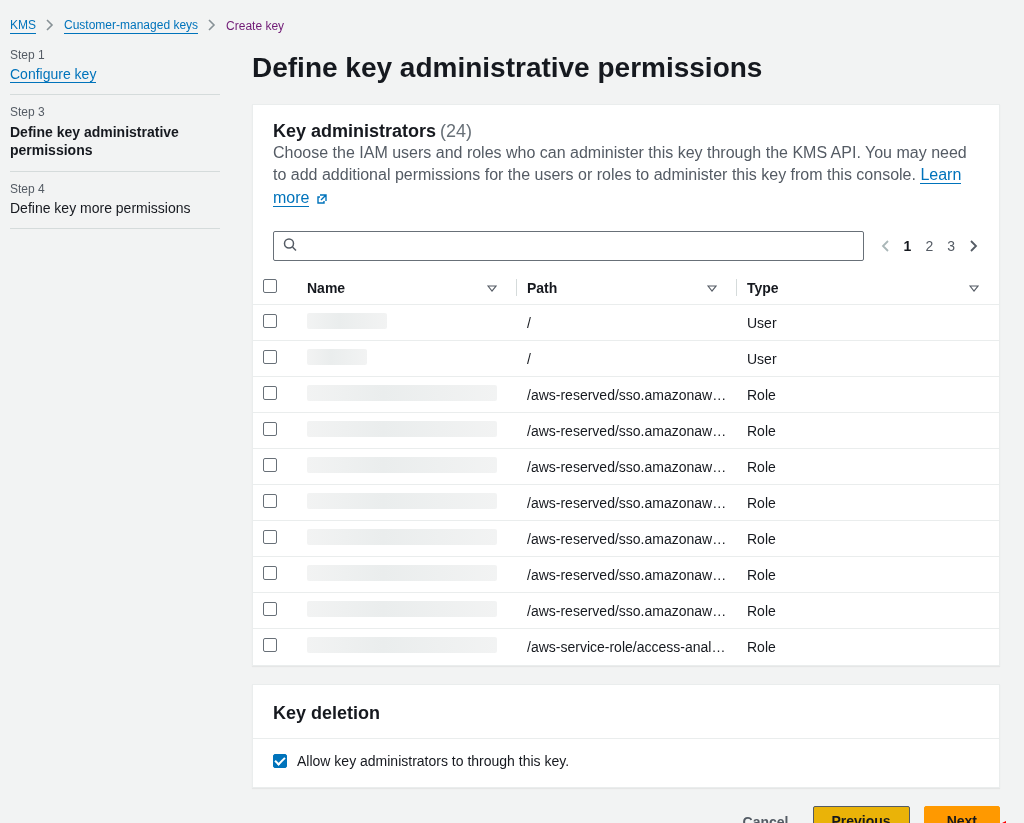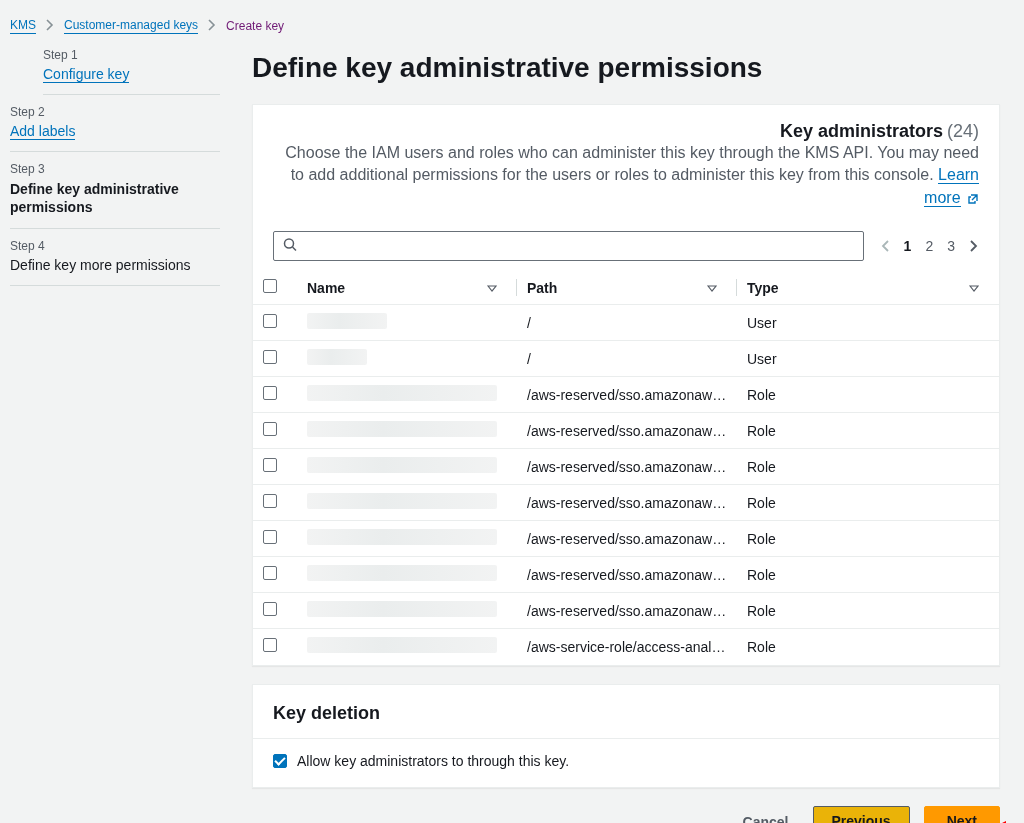--- a/index.html
+++ b/index.html
@@ -28,35 +28,35 @@
     text-decoration: none;
     border-bottom: 1px solid #0073bb;
     padding-bottom: 1px;
   }
   .breadcrumb .sep { color: #545b64; }
   .breadcrumb .current { color: #701a75; }
   
   .layout { display: flex; gap: 32px; }
   .sidebar { width: 210px; flex-shrink: 0; }
   .step { padding: 10px 0 12px 0; border-bottom: 1px solid #d5dbdb; }
-  .step:first-child { padding-top: 0; margin-left: 33px; }
+  .step:first-child { padding-top: 0; }
   .step-label { font-size: 12px; color: #545b64; margin-bottom: 4px; }
   .step-title { font-size: 14px; color: #16191f; }
   .step-link { color: #0073bb; text-decoration: none; border-bottom: 1px solid #0073bb; }
   .step-current { font-weight: 700; color: #16191f; line-height: 1.3;}
   .main { flex: 1; min-width: 0; }
   h1.page-title { font-size: 28px; font-weight: 700; margin: 4px 0 20px 0; }
   
   .panel {
     background: #fff;
     border: 1px solid #eaeded;
     box-shadow: 0 1px 1px rgba(0,0,0,0.05);
     margin-bottom: 18px;
   }
-  .panel-header { padding: 16px 20px 6px 20px; text-align: right; }
+  .panel-header { padding: 16px 20px 6px 20px; }
   .panel-title { font-size: 18px; font-weight: 700; display: inline-block; }
   .panel-count { color: #687078; font-weight: 400; }
   .panel-desc { font-size: 16px; color: #545b64; line-height: 1.4; }
   .learn-more { color: #0073bb; text-decoration: none; border-bottom: 1px solid #0073bb; }
   .ext-icon { display: inline-block; vertical-align: -2px; margin-left: 2px; }
   
   .tools-row {
     display: flex; align-items: center; gap: 16px;
     padding: 14px 20px 10px 20px;
   }
@@ -163,24 +163,20 @@
     </span>
     <span class="current">Create key</span>
   </div>
 
   <div class="layout">
 
     <div class="sidebar">
       <div class="step">
         <div class="step-label">Step 1</div>
         <a href="#" class="step-link">Configure key</a>
-      </div>
-      <div class="step">
-        <div class="step-label">Step 2</div>
-        <a href="#" class="step-link">Add labels</a>
       </div>
       <div class="step">
         <div class="step-label">Step 3</div>
         <div class="step-title step-current">Define key administrative permissions</div>
       </div>
       <div class="step">
         <div class="step-label">Step 4</div>
         <div class="step-title">Define key more permissions</div>
       </div>
     </div>

